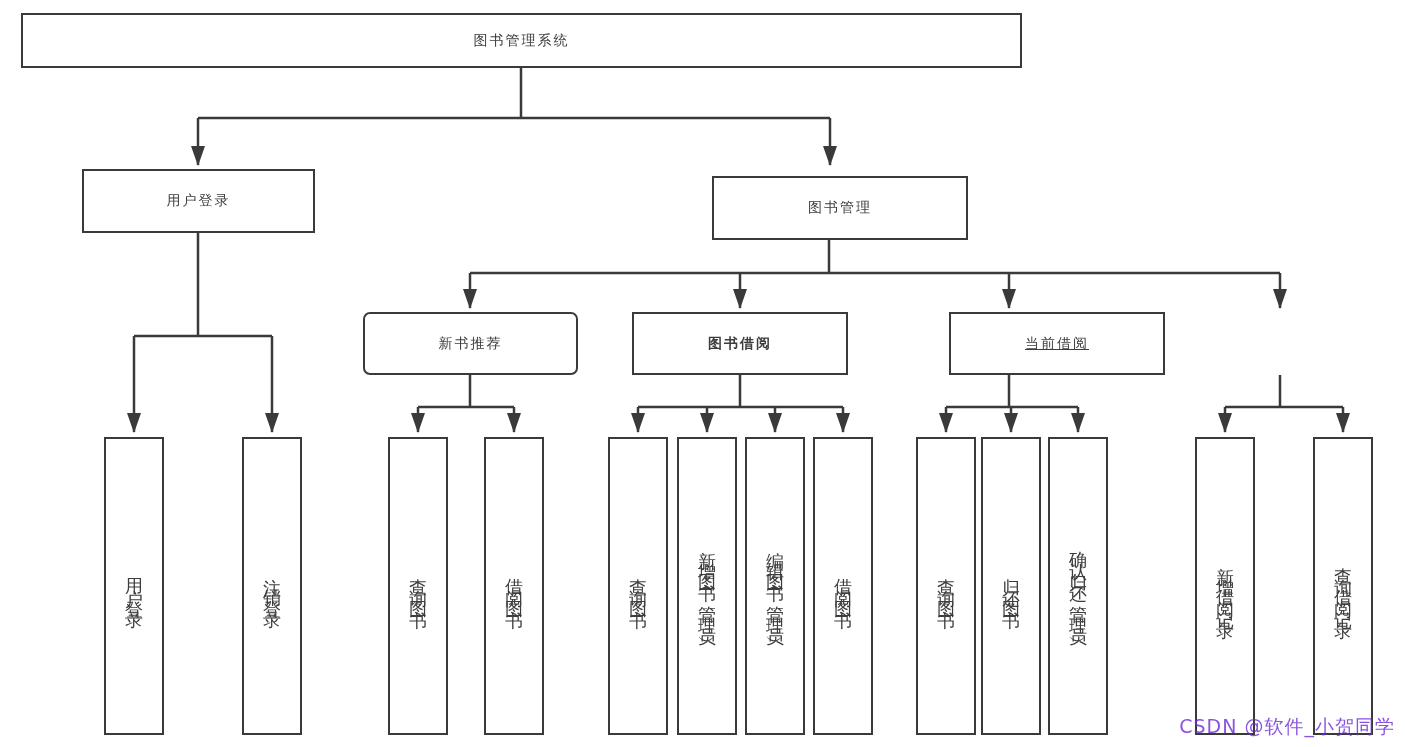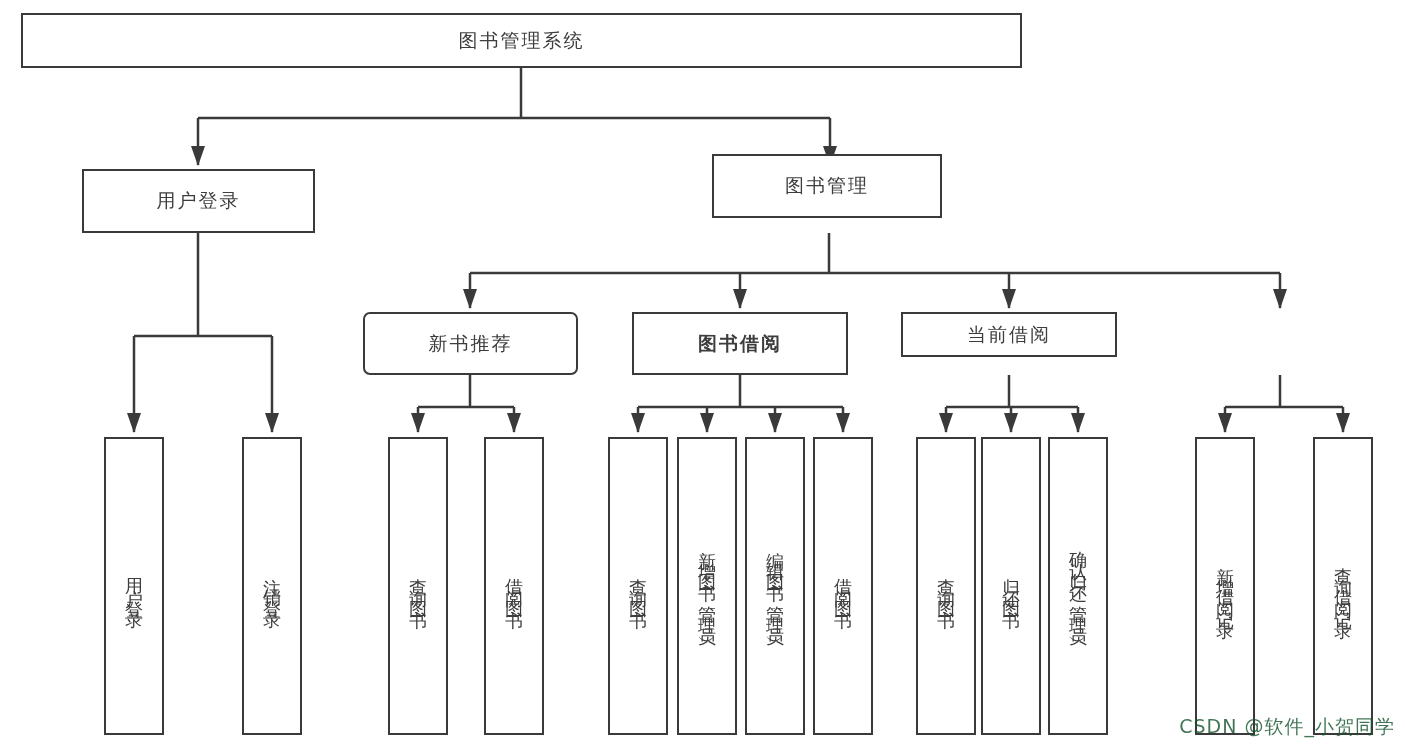--- a/index.html
+++ b/index.html
@@ -26,41 +26,41 @@
     box-sizing: border-box;
     background: #ffffff;
     border: 2.5px solid #3a3a3a;
     color: #3d3d3d;
     display: flex;
     align-items: center;
     justify-content: center;
     text-align: center;
   }
   .node.h {
-    font-size: 19px;
+    font-size: 14px;
     letter-spacing: 2px;
     white-space: nowrap;
   }
   .node.v {
     font-size: 18px;
   }
   .node.v .vtext {
     writing-mode: vertical-rl;
     text-orientation: mixed;
     letter-spacing: 11px;
     line-height: 1;
   }
   .watermark {
     position: absolute;
     left: 1040px;
     top: 714px;
     width: 355px;
     text-align: right;
     font-size: 19px;
-    color: #14532d;
+    color: #6d28d9;
     opacity: 0.8;
     letter-spacing: 1px;
     white-space: nowrap;
     pointer-events: none;
   }
 </style>
 </head>
 <body>
 
 <div class="canvas">
@@ -100,25 +100,25 @@
     <path fill="none" stroke="#3a3a3a" stroke-width="2.5" marker-end="url(#ah)" d="M946,407 V432"></path>
     <path fill="none" stroke="#3a3a3a" stroke-width="2.5" marker-end="url(#ah)" d="M1011,407 V432"></path>
     <path fill="none" stroke="#3a3a3a" stroke-width="2.5" marker-end="url(#ah)" d="M1078,407 V432"></path>
     <path fill="none" stroke="#3a3a3a" stroke-width="2.5" marker-end="url(#ah)" d="M1225,407 V432"></path>
     <path fill="none" stroke="#3a3a3a" stroke-width="2.5" marker-end="url(#ah)" d="M1343,407 V432"></path>
   </svg>
 
   <div class="node h" style="left:21px; top:13px; width:1001px; height:55px;">图书管理系统</div>
 
   <div class="node h" style="left:82px; top:169px; width:233px; height:64px;">用户登录</div>
-  <div class="node h" style="left:712px; top:154px; width:230px; height:64px;">图书管理</div>
+  <div class="node h" style="left:712px; top:176px; width:256px; height:64px;">图书管理</div>
 
   <div class="node h" style="left:363px; top:312px; width:215px; height:63px;border-radius:7px;">新书推荐</div>
   <div class="node h" style="left:632px; top:312px; width:216px; height:63px;font-weight:bold;">图书借阅</div>
-  <div class="node h" style="left:901px; top:312px; width:216px; height:45px;">当前借阅</div>
+  <div class="node h" style="left:949px; top:312px; width:216px; height:63px;text-decoration:underline;">当前借阅</div>
 
   <div class="node v" style="left:104px; top:437px; width:60px; height:298px;">
     <span class="vtext">用户登录</span>
   </div>
   <div class="node v" style="left:242px; top:437px; width:60px; height:298px;">
     <span class="vtext">注销登录</span>
   </div>
 
   <div class="node v" style="left:388px; top:437px; width:60px; height:298px;">
     <span class="vtext">查询图书</span>

